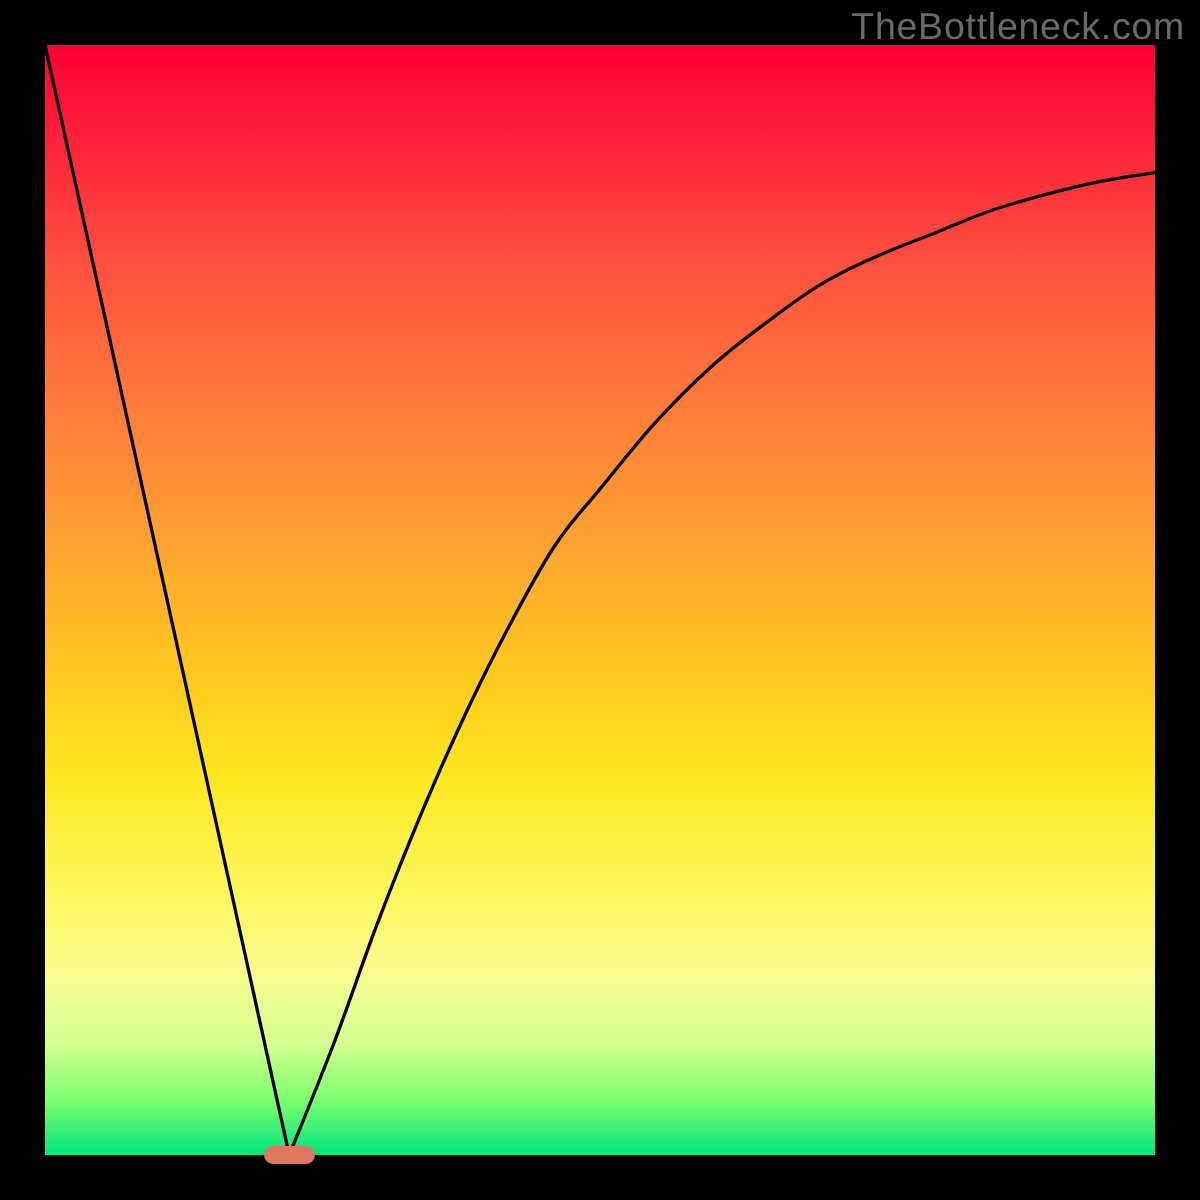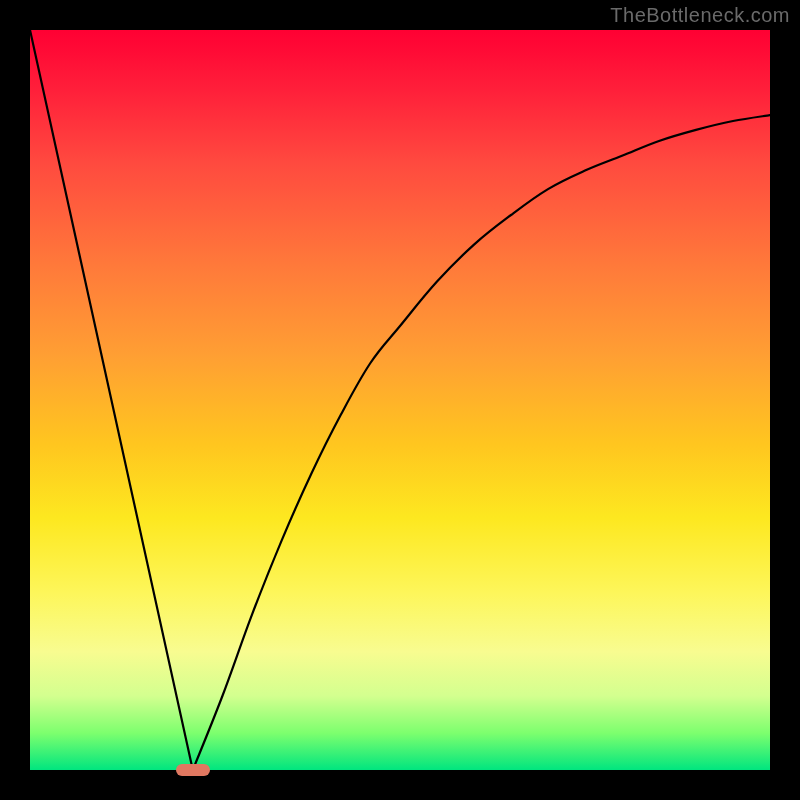--- a/index.html
+++ b/index.html
@@ -30,21 +30,21 @@
       #d3ff8f 90%,
       #7dff6e 95%,
       #00e57f 100%
     );
   }
   .watermark {
     position: absolute;
     top: 4px;
     right: 10px;
     color: #6a6a6a;
-    font-size: 20px;
+    font-size: 25px;
     font-weight: 500;
     letter-spacing: 0.5px;
     user-select: none;
   }
   svg.curve {
     position: absolute;
     left: 0;
     top: 0;
   }
   .marker {

